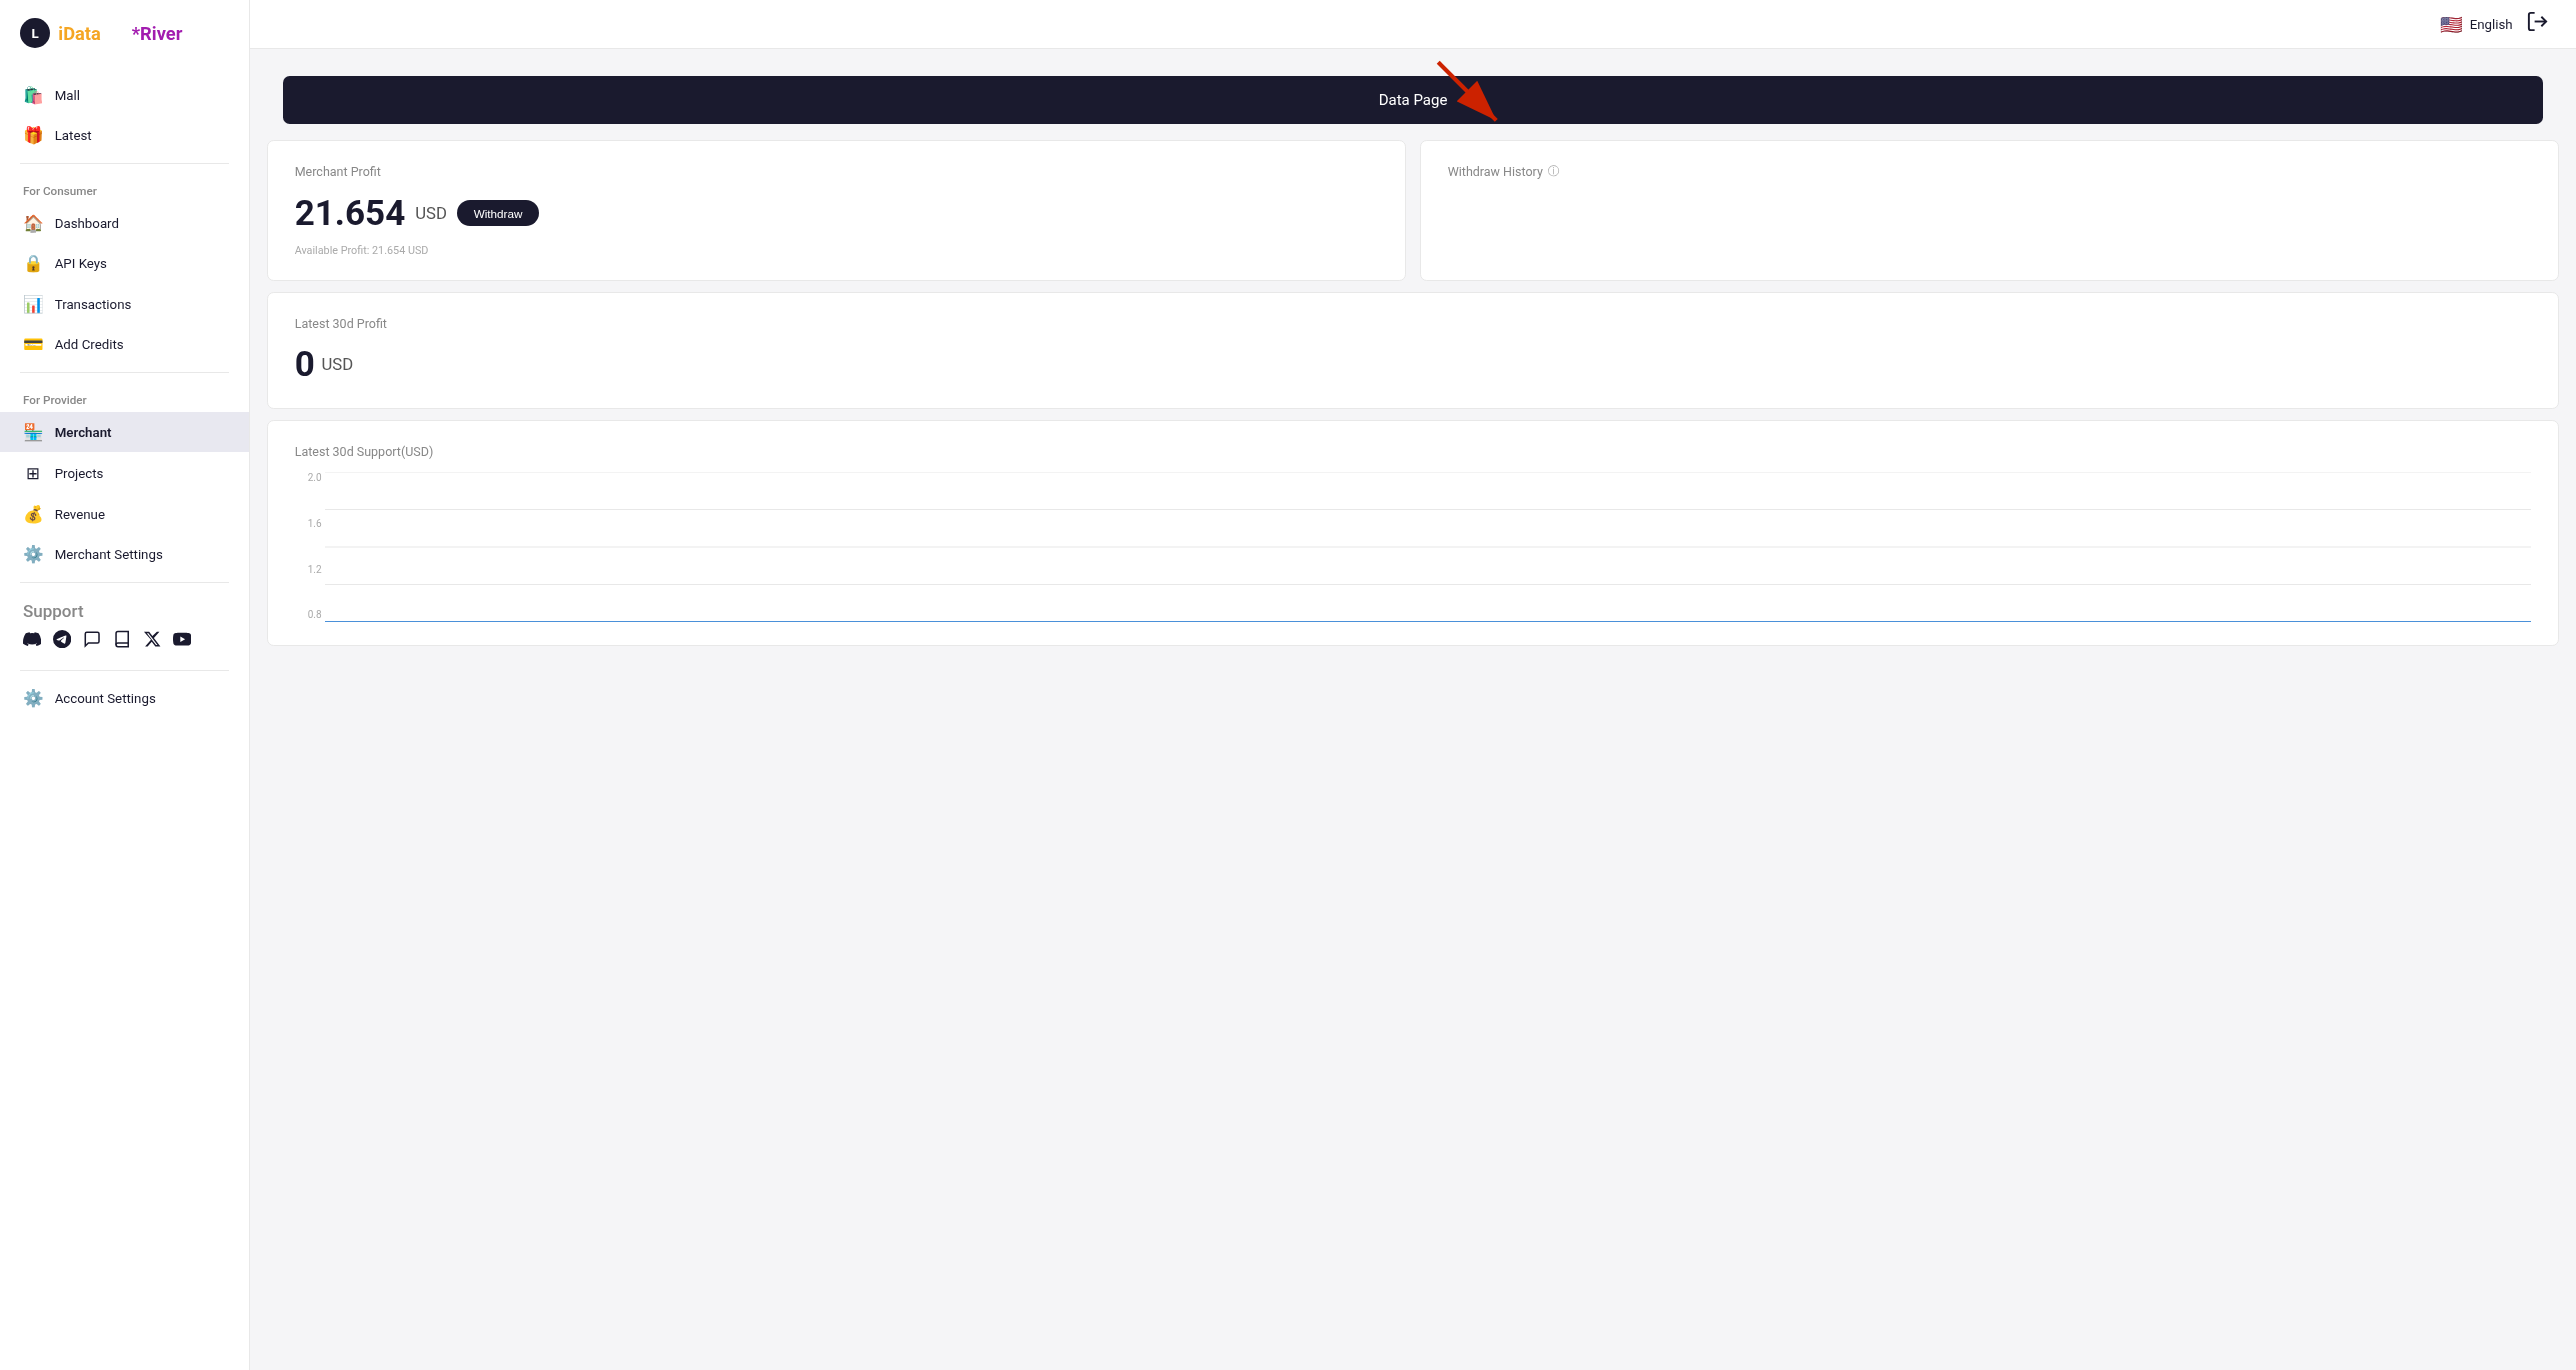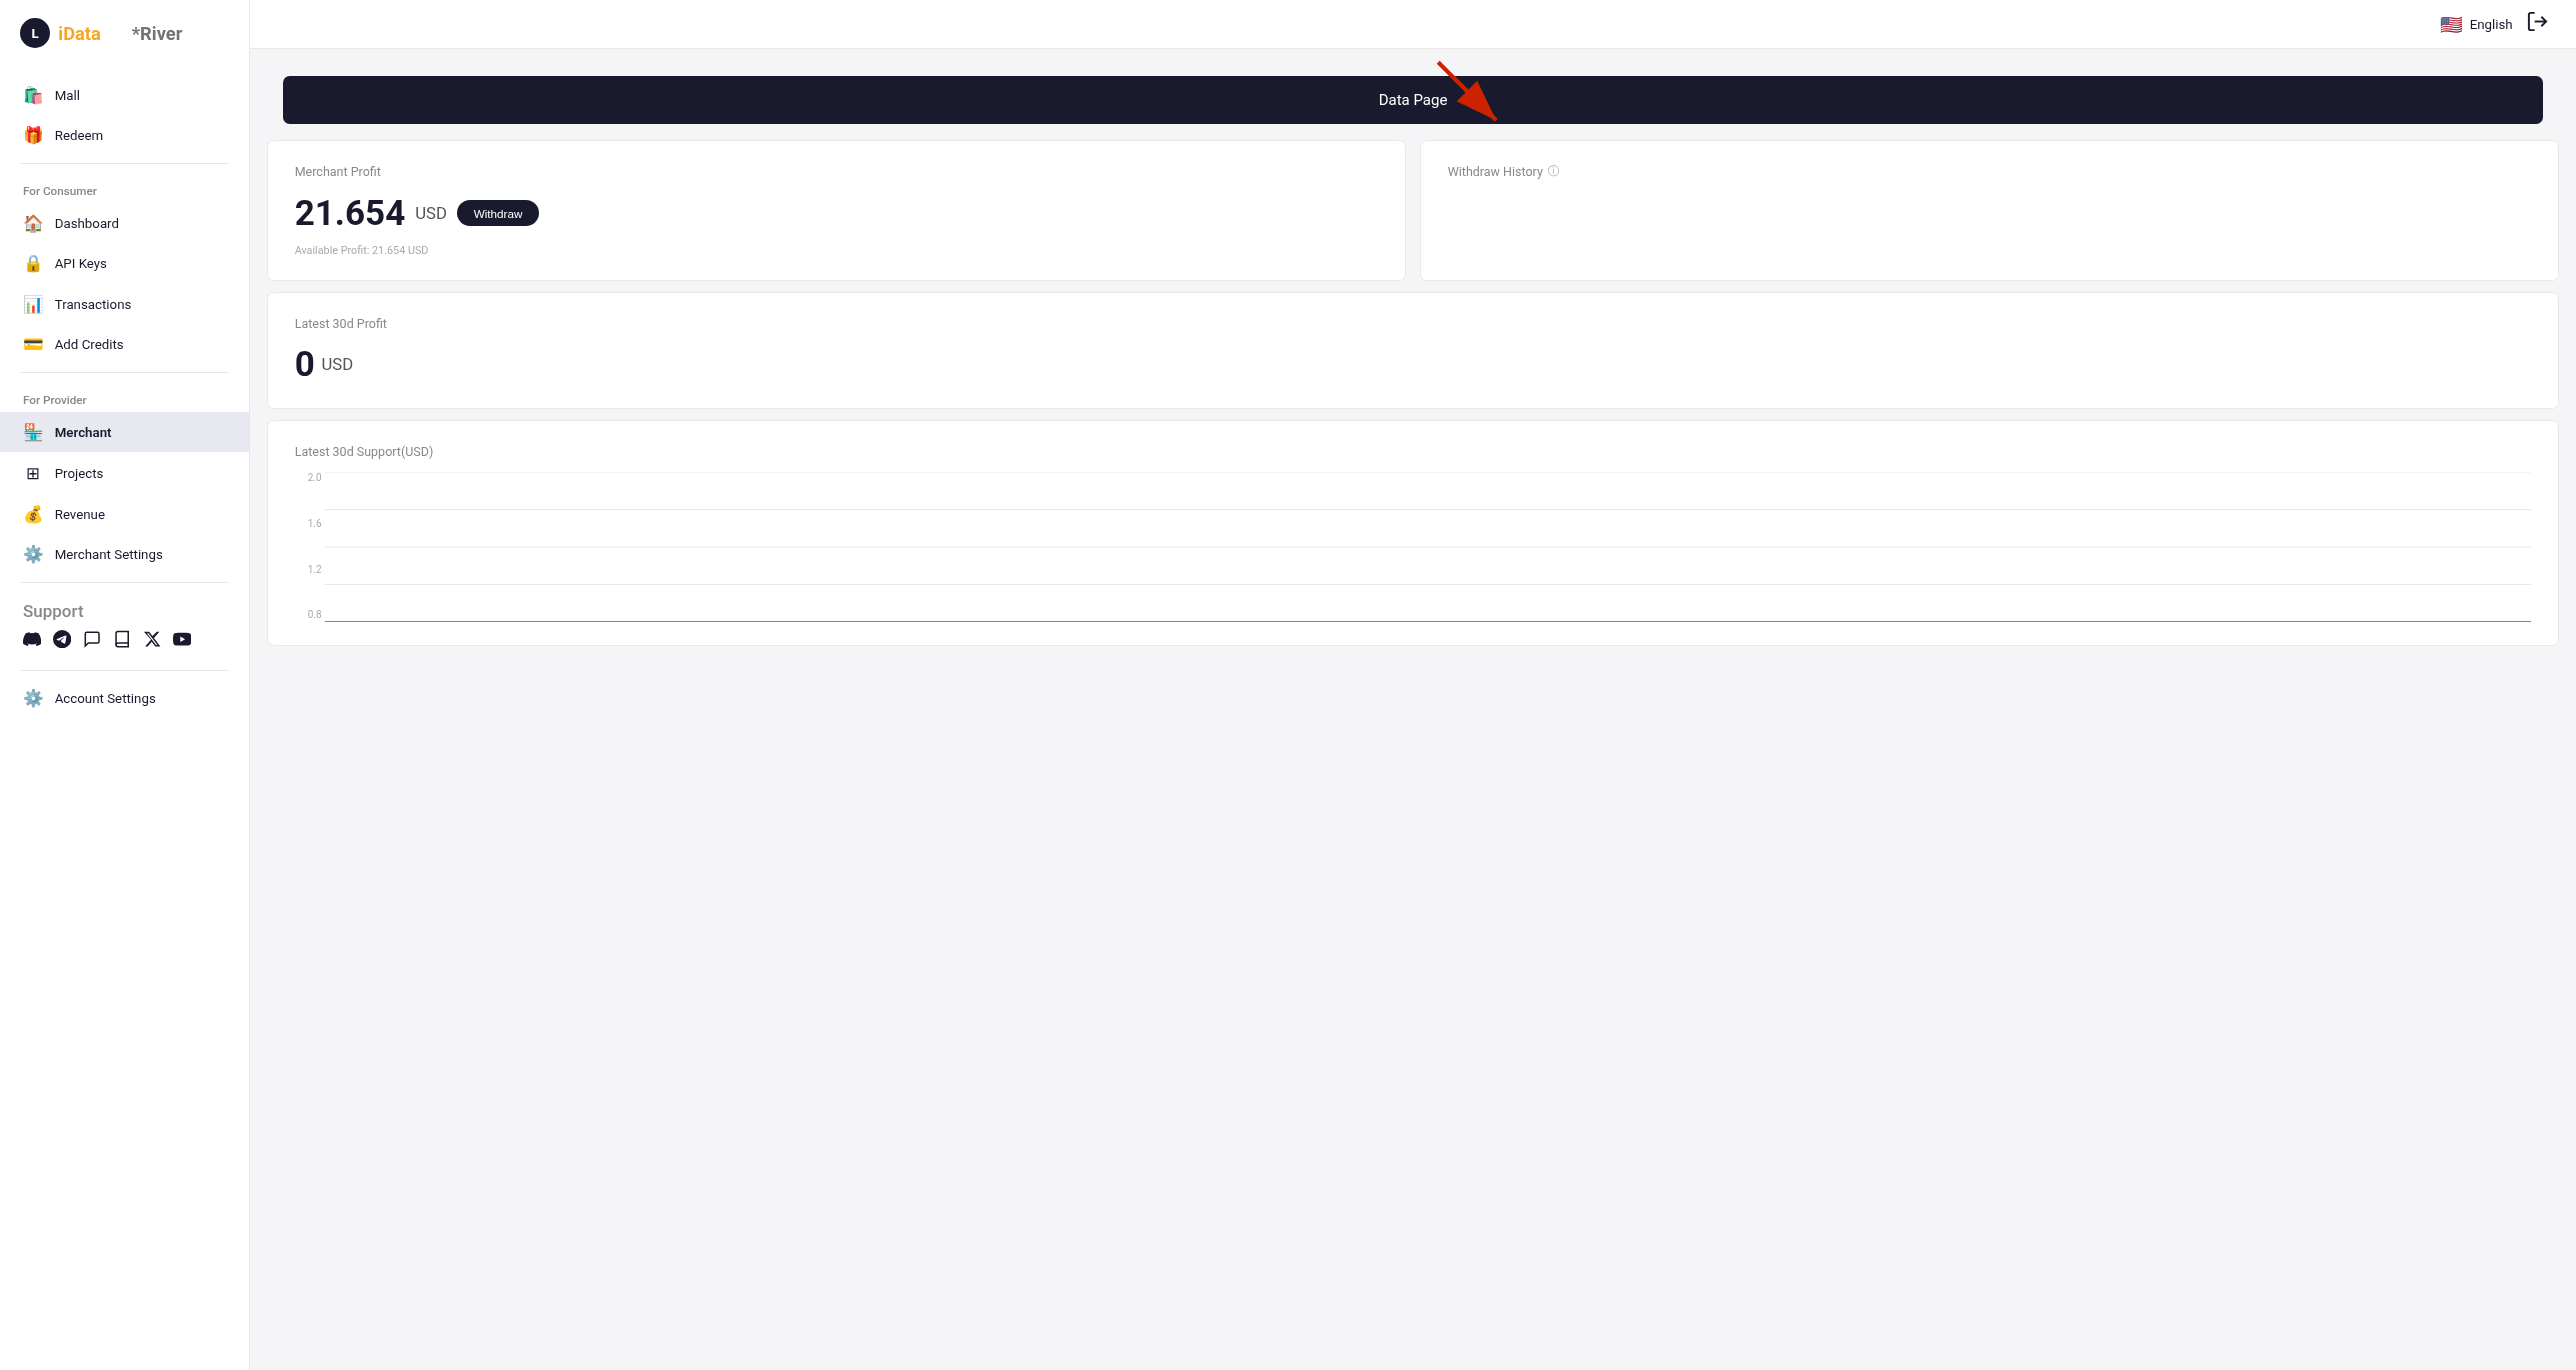--- a/index.html
+++ b/index.html
@@ -313,33 +313,33 @@
 </head>
 <body>
 
 <div class="sidebar">
 
   <div class="sidebar-logo">
     <div class="logo-icon">
       <span>L</span>
     </div>
     <div class="logo-text">
-      <span>iData</span><span style="color:#737373;padding-left:31px;">*River</span>
+      <span>iData</span><span style="color:#a21caf;padding-left:31px;">*River</span>
     </div>
   </div>
 
   <nav class="sidebar-nav">
 
     <div class="sidebar-item">
       <span class="item-icon">🛍️</span>
       <span>Mall</span>
     </div>
     <div class="sidebar-item">
       <span class="item-icon">🎁</span>
-      <span>Redeem</span>
+      <span>Latest</span>
     </div>
 
     <hr class="sidebar-divider">
 
     <div class="sidebar-section-label">For Consumer</div>
 
     <div class="sidebar-item">
       <span class="item-icon">🏠</span>
       <span>Dashboard</span>
     </div>

